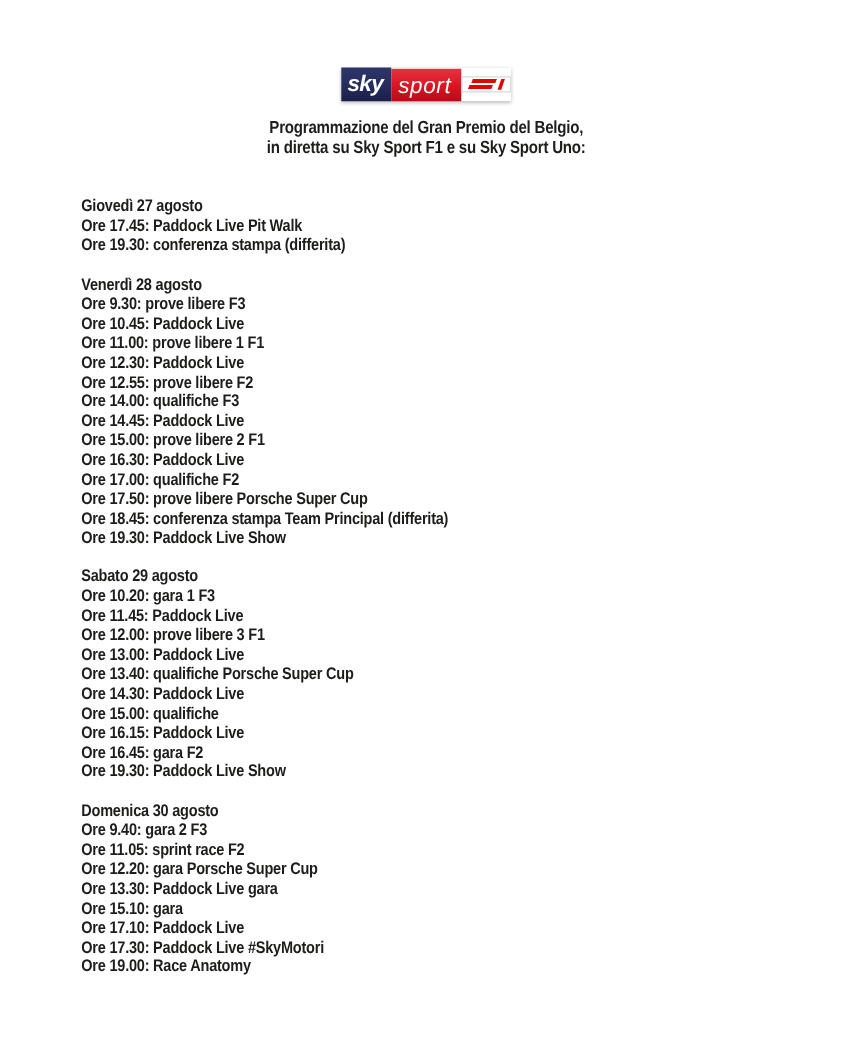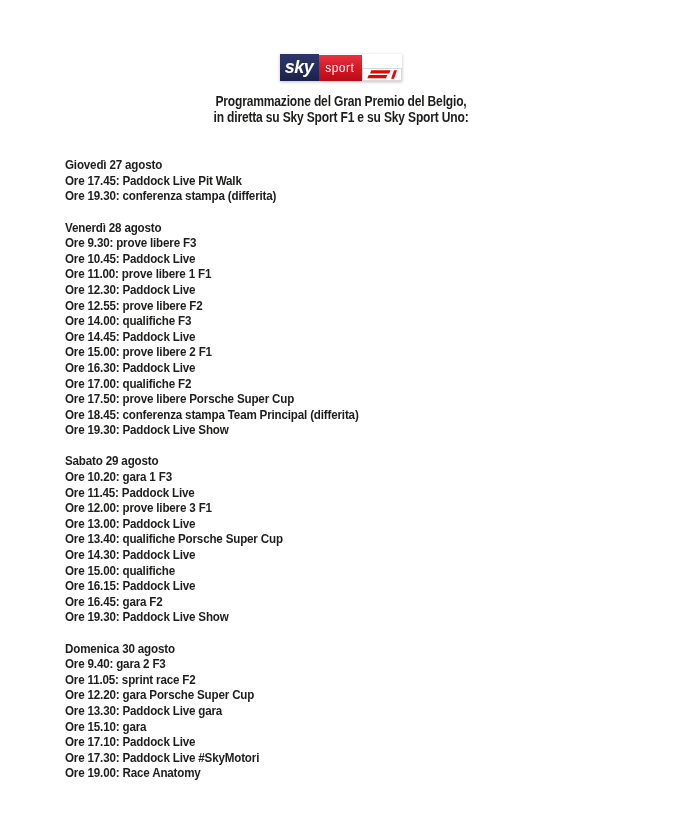--- a/index.html
+++ b/index.html
@@ -13,42 +13,43 @@
   .page { width: 682px; height: 832px; position: relative; }
 
   
   .logo-row {
     padding-top: 54px;
     display: flex;
     justify-content: center;
   }
   .logo {
     display: flex;
-    align-items: flex-end;
+    align-items: center;
     height: 27px;
     box-shadow: 0 1px 3px rgba(0,0,0,0.25);
   }
   .logo-sky {
     background: linear-gradient(180deg, #2e3569 0%, var(--sky-navy, #252c5e) 55%, #1a2049 100%);
     color: #ffffff;
     font-weight: bold;
     font-style: italic;
     font-size: 18px;
     line-height: 27px;
     padding: 0 6px 0 5px;
     letter-spacing: -0.5px;
   }
   .logo-sport {
     background: linear-gradient(180deg, #e63341 0%, var(--sport-red, #d91420) 55%, #b30d18 100%);
     color: #ffffff;
     font-weight: normal;
-    font-size: 12px;
+    font-size: 18px;
     line-height: 26px;
     padding: 0 8px 0 6px;
     letter-spacing: 0.5px;
+    font-style: italic;
   }
   .logo-f1 {
     background: #ffffff;
     border: 1px solid #d9d9d9;
     box-sizing: border-box;
     width: 40px;
     display: flex;
     align-items: center;
     justify-content: center;
   }

